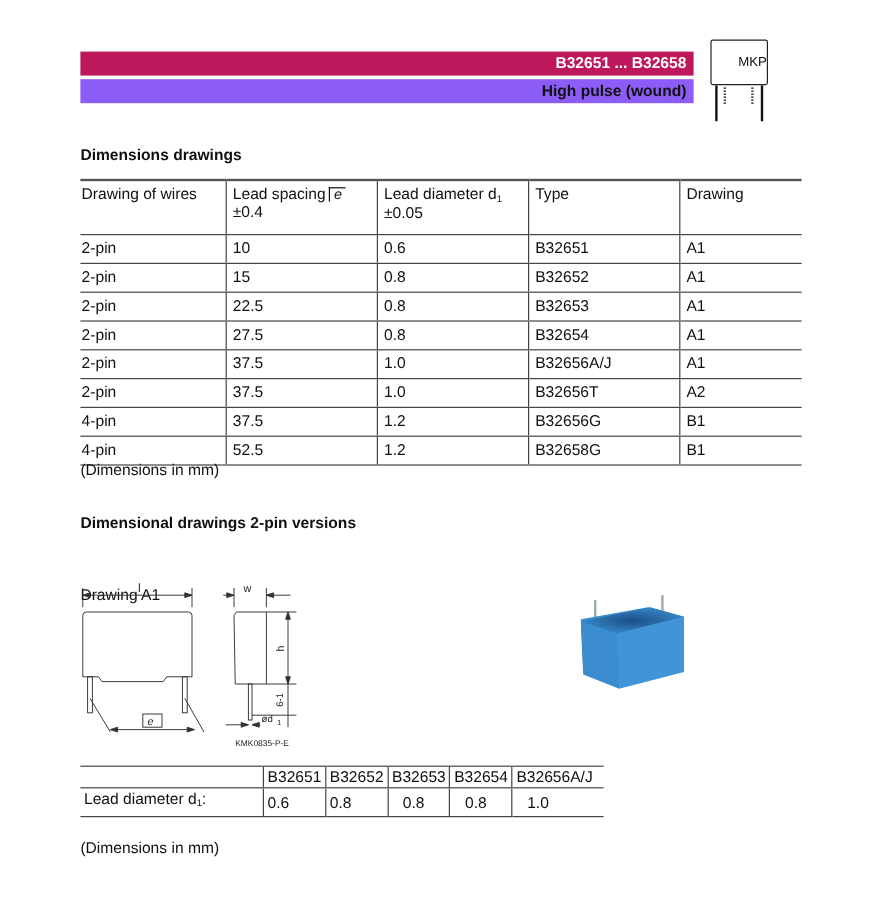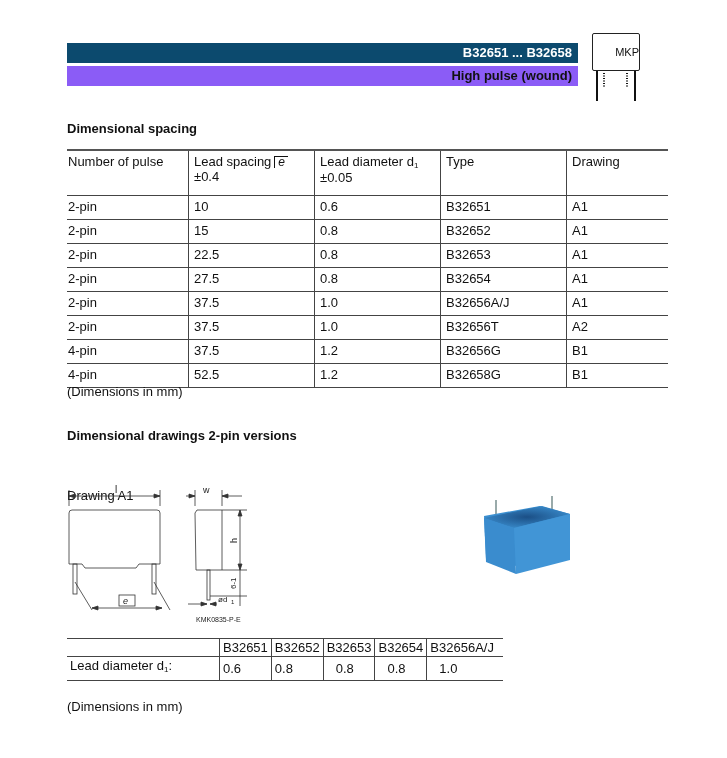--- a/index.html
+++ b/index.html
@@ -1,18 +1,18 @@
 <!DOCTYPE html>
 <html><head>
 <meta charset="utf-8">
 <style>
   html, body { margin:0; padding:0; background:#ffffff; }
   body { width:727px; height:758px; position:relative; font-family:"Liberation Sans", sans-serif; color:#111; overflow:hidden; }
   .abs { position:absolute; }
-  .hdr-dark { left:67px; top:43px; width:511px; height:20px; background:#0c4a6e; }
+  .hdr-dark { left:67px; top:43px; width:511px; height:20px; background:#be185d; }
   .hdr-dark span { position:absolute; right:6px; top:2px; color:#fff; font-weight:bold; font-size:13px; }
   .hdr-light { left:67px; top:66px; width:511px; height:20px; background:#8b5cf6; }
   .hdr-light span { position:absolute; right:6px; top:2px; color:#111; font-weight:bold; font-size:13px; }
   .mkp { left:592px; top:33px; width:46px; height:36px; border:1px solid #222; border-radius:2px; background:#fff; font-size:11px; text-align:center; line-height:36px; }
   .h2 { font-weight:bold; font-size:13px; }
   .main-table { left:67px; top:149px; width:601px; border-collapse:collapse; font-size:13px; }
   .main-table td { border-bottom:1px solid #444; padding:3px 5px; vertical-align:top; height:17px; }
   .main-table tr:first-child td { border-top:2px solid #555; }
   .main-table td + td { border-left:1px solid #444; }
   .main-table td:first-child { padding-left:1px; }
@@ -37,26 +37,26 @@
 <div class="abs" style="left:592px;top:33px;width:50px;height:70px;">
   <div class="mkp" style="position:absolute;left:0;top:0;text-align:right;">MKP</div>
   <svg style="position:absolute;left:0;top:38px;" width="50" height="32">
     <line x1="5" y1="0" x2="5" y2="30" stroke="#111" stroke-width="2"></line>
     <line x1="43" y1="0" x2="43" y2="30" stroke="#111" stroke-width="2"></line>
     <line x1="12" y1="2" x2="12" y2="16" stroke="#111" stroke-width="2" stroke-dasharray="1,1.5"></line>
     <line x1="35" y1="2" x2="35" y2="16" stroke="#111" stroke-width="2" stroke-dasharray="1,1.5"></line>
   </svg>
 </div>
 
-<div class="abs h2" style="left:67px;top:121px;">Dimensional spacing</div>
+<div class="abs h2" style="left:67px;top:121px;">Dimensions drawings</div>
 
 <table class="abs main-table">
   <tbody>
       <tr>
-    <td style="width:115px;height:38px;"><span>Number of pulse</span></td>
+    <td style="width:115px;height:38px;"><span>Drawing of wires</span></td>
     <td style="width:115px;"><span>Lead spacing</span><span class="e-box">e</span><br><span>±0.4</span></td>
     <td style="width:115px;"><span>Lead diameter d</span><span class="sub">1</span><br><span>±0.05</span></td>
     <td style="width:115px;margin-top:16px;"><span>Type</span></td>
     <td><span>Drawing</span></td>
   </tr>
   <tr>
         <td>2-pin</td>
         <td>10</td>
         <td>0.6</td>
         <td>B32651</td>

